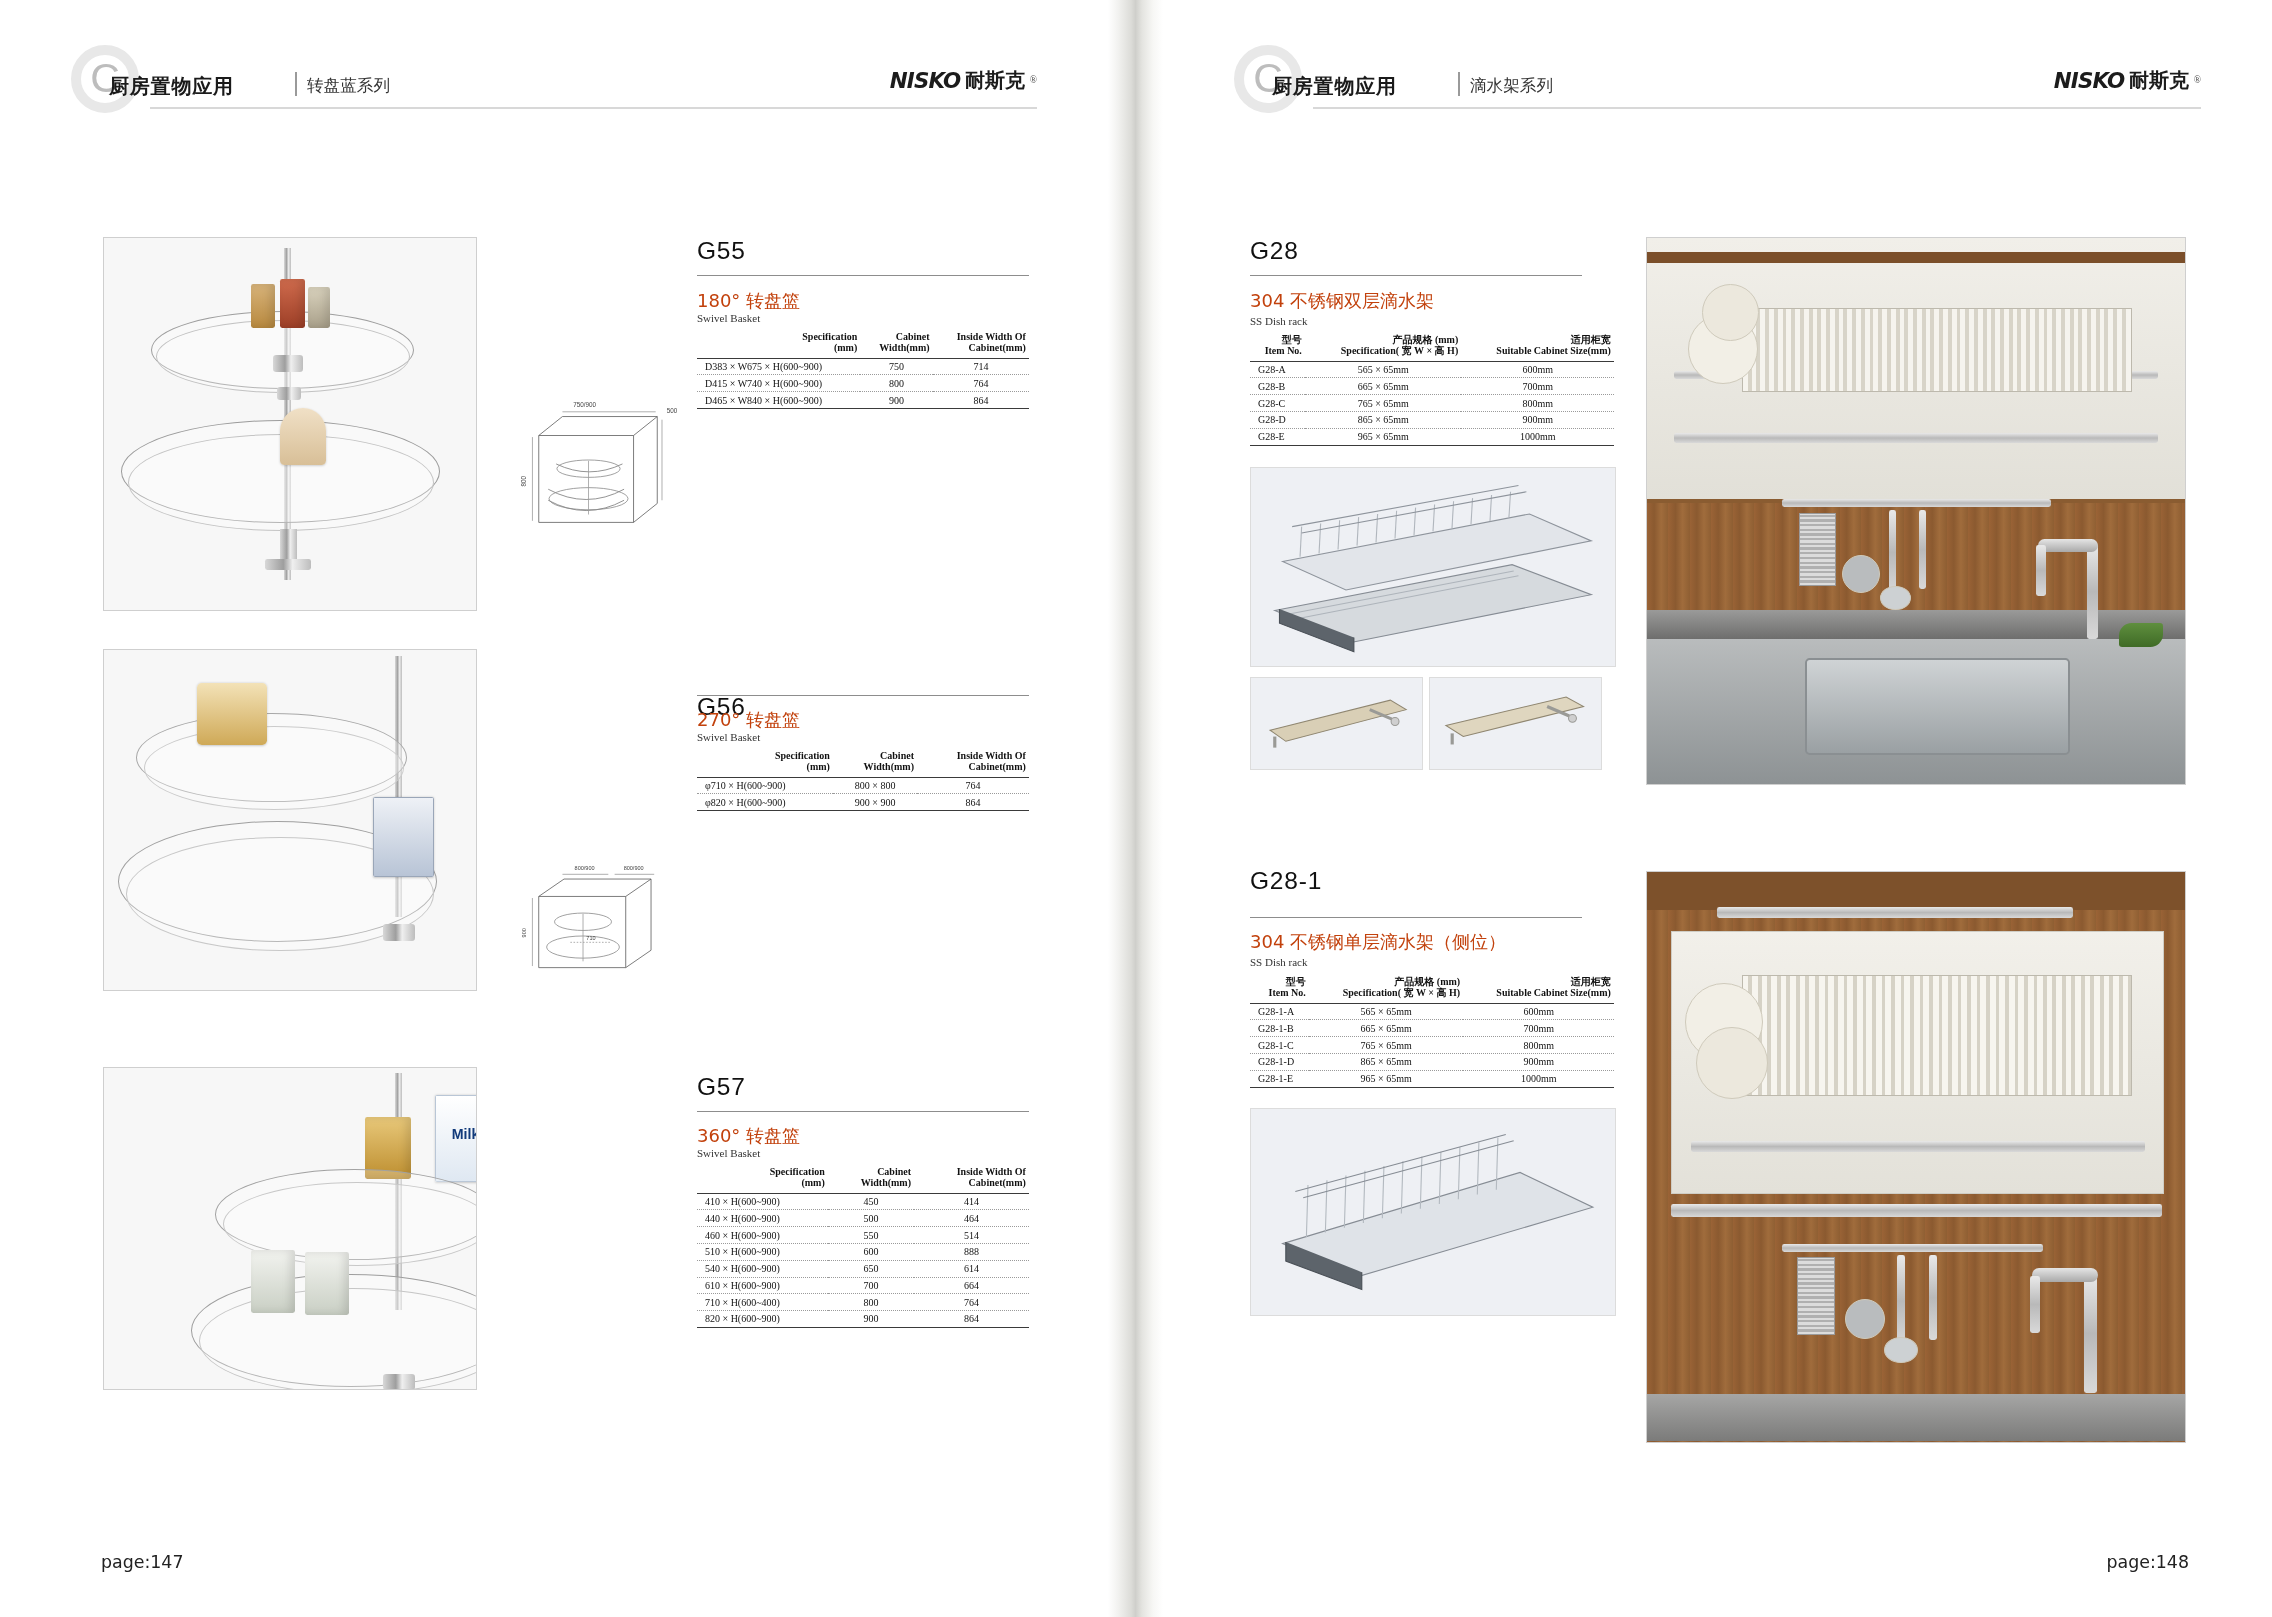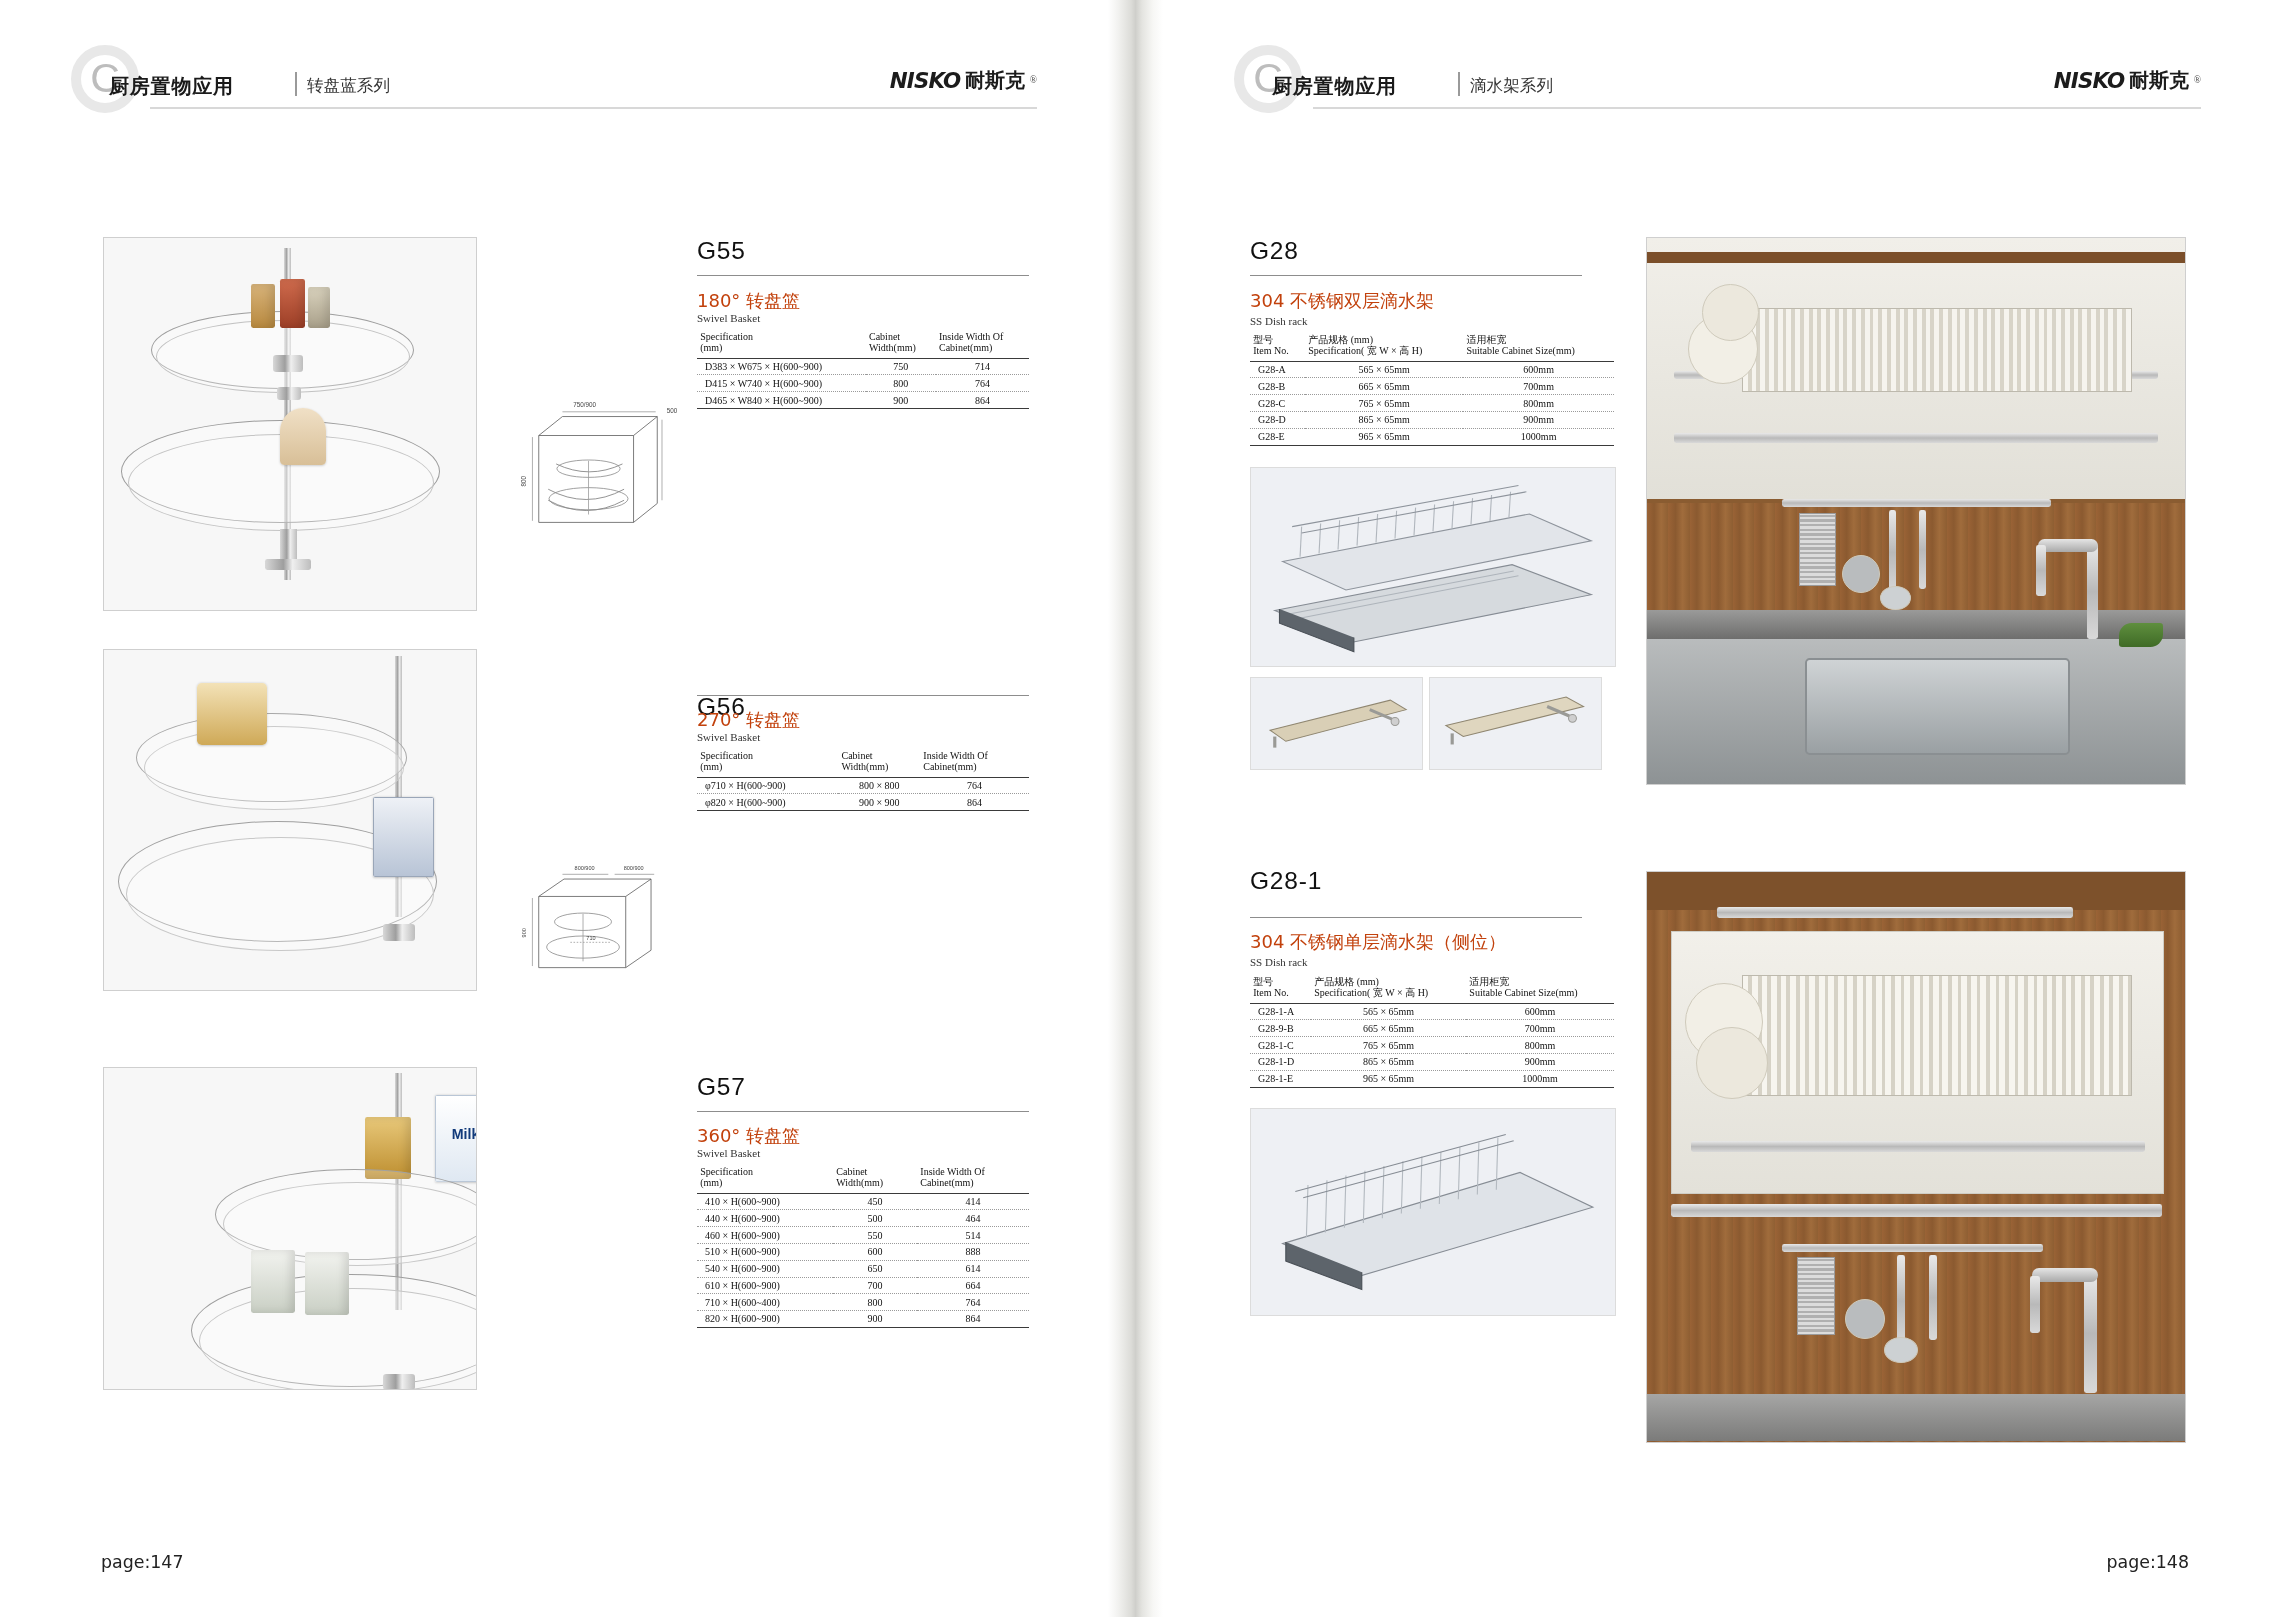--- a/index.html
+++ b/index.html
@@ -165,25 +165,25 @@
     font-size: 11px;
     color: #333;
   }
   table.spec {
     position: absolute;
     border-collapse: collapse;
     font-family: "Liberation Serif", serif;
   }
   table.spec th {
     font-size: 10px;
-    font-weight: normal;
+    font-weight: bold;
     color: #111;
     padding: 1.6px 3.2px 4px 3.2px;
     border-bottom: 0.8px solid #3a3a3a;
-    text-align: left;
+    text-align: right;
     line-height: 1.15;
   }
   table.spec td {
     font-size: 10px;
     color: #111;
     padding: 2.4px 3.2px;
     text-align: center;
     border-bottom: 0.8px dotted #9a9a9a;
     white-space: nowrap;
   }
@@ -654,21 +654,21 @@
           <th>适用柜宽<br>Suitable Cabinet Size(mm)</th>
         </tr>
       </thead>
       <tbody>
         <tr>
           <td class="sp">G28-1-A</td>
           <td>565 × 65mm</td>
           <td>600mm</td>
         </tr>
         <tr>
-          <td class="sp">G28-9-B</td>
+          <td class="sp">G28-1-B</td>
           <td>665 × 65mm</td>
           <td>700mm</td>
         </tr>
         <tr>
           <td class="sp">G28-1-C</td>
           <td>765 × 65mm</td>
           <td>800mm</td>
         </tr>
         <tr>
           <td class="sp">G28-1-D</td>

